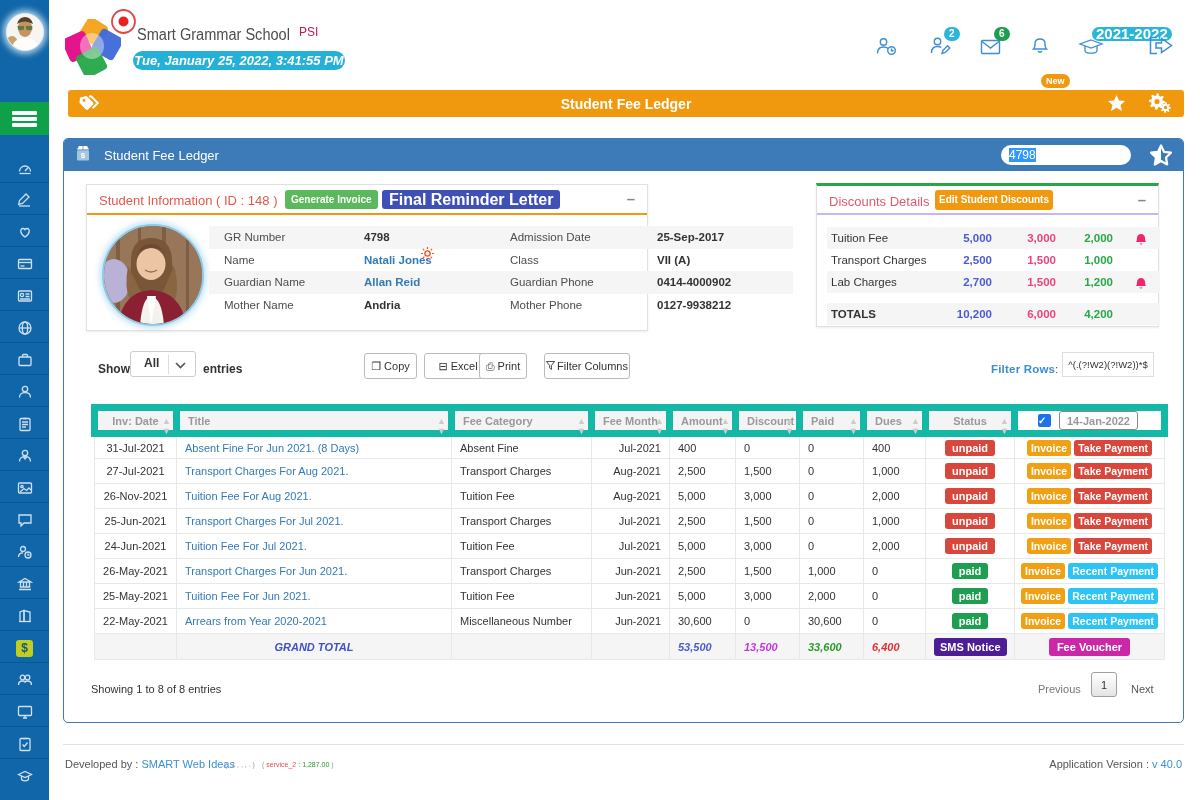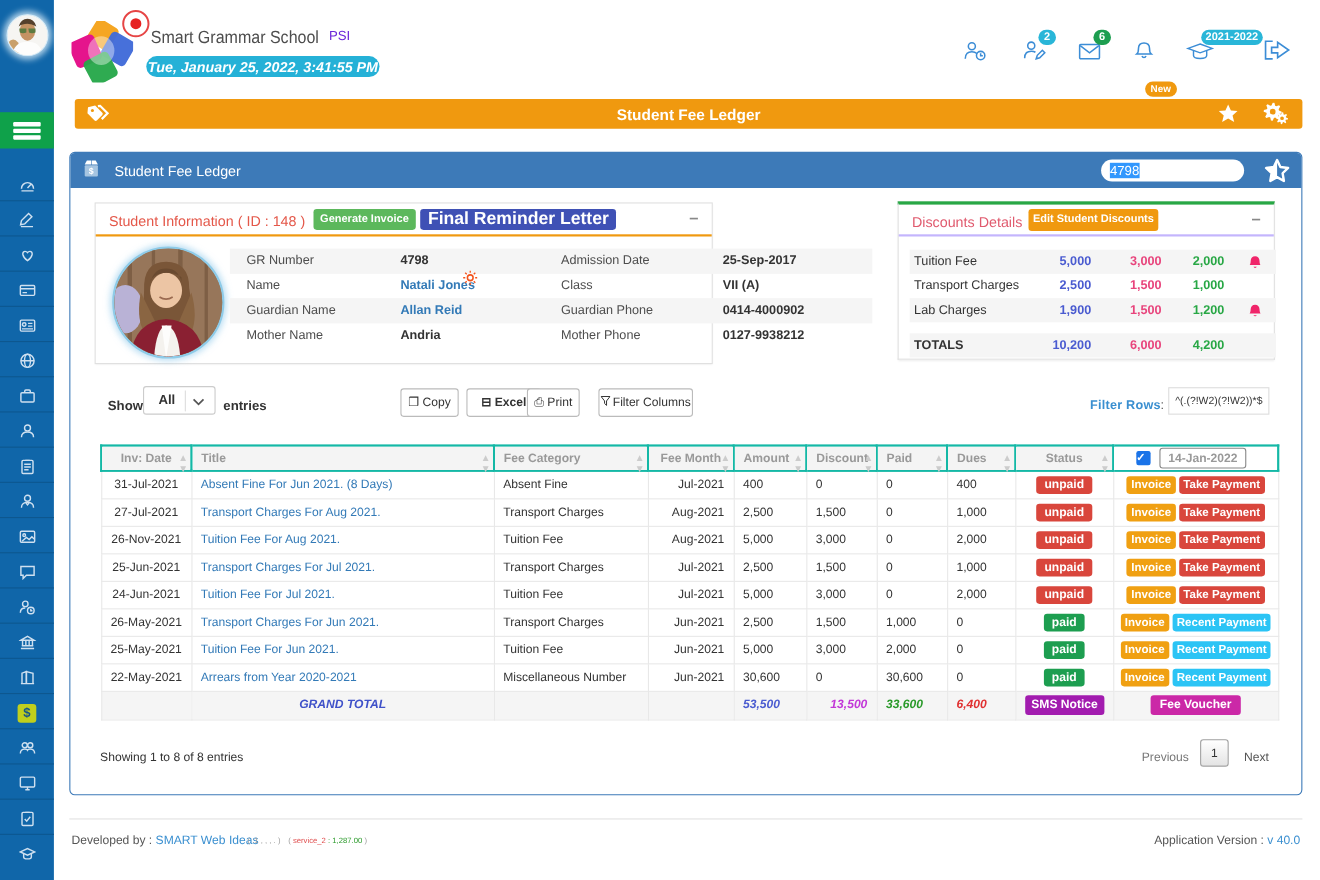--- a/index.html
+++ b/index.html
@@ -9,21 +9,21 @@
 #sidebar { position:absolute; left:0; top:0; width:49px; height:800px; background:#1066a9; }
 #avatar { position:absolute; left:6px; top:13px; width:38px; height:38px; border-radius:50%; border:1px solid #d8ecf8; overflow:hidden; background:#f6f5f2; box-shadow:0 0 6px 3px rgba(235,248,255,.75); }
 #burger { position:absolute; left:0; top:102px; width:49px; height:33px; background:#0fa14a; }
 #burger .bars { position:absolute; left:12px; top:9px; width:25px; }
 #burger .bars div { height:3.5px; background:#fff; margin-bottom:2.5px; border-radius:1px; }
 .sideicon { position:absolute; left:0; width:49px; height:32px; text-align:center; color:#cfe0f0; font-size:14px; line-height:32px; border-bottom:1px solid #0d578f; }
 .sideicon svg { vertical-align:middle; }
 
 #header { position:absolute; left:49px; top:0; width:1151px; height:88px; background:#fff; }
 #schoolname { position:absolute; left:88px; top:26px; font-size:16px; color:#4d4d4d; transform:scaleX(0.91); transform-origin:left center; }
-#psi { position:absolute; left:250px; top:25px; font-size:12px; color:#6d28d9; }
+#psi { position:absolute; left:250px; top:25px; font-size:12px; color:#be185d; }
 #datepill { position:absolute; left:84px; top:51px; width:212px; height:19px; background:#25b1d7; border-radius:10px; color:#fff; font-size:13px; font-weight:bold; font-style:italic; text-align:center; line-height:19px; }
 .hicon { position:absolute; top:34px; }
 .badge { position:absolute; border-radius:9px; color:#fff; font-size:10px; font-weight:bold; line-height:14px; padding:0 5px; height:14px; }
 
 #orangebar { position:absolute; left:68px; top:90px; width:1116px; height:27px; background:#f0990f; border-radius:3px; }
 #orangebar .title { position:absolute; width:100%; text-align:center; top:6px; color:#fff; font-size:14px; font-weight:bold; }
 
 #content { position:absolute; left:63px; top:138px; width:1121px; height:585px; border:1px solid #3d7ab8; border-radius:5px; background:#fff; }
 #bluebar { position:absolute; left:0; top:0; width:100%; height:32px; background:#3d7ab8; border-radius:4px 4px 0 0; }
 #bluebar .t { position:absolute; left:40px; top:9px; color:#fff; font-size:13px; }
@@ -46,21 +46,21 @@
 #dinfo { left:752px; top:44px; width:343px; height:144px; border-top:3px solid #28a745; }
 #dinfo .phead { height:29px; border-bottom:2px solid #c4b5fd; position:relative; }
 .drow { position:relative; height:22px; line-height:22px; font-size:11.5px; }
 .dname { position:absolute; left:4px; color:#333; }
 .dv { position:absolute; font-weight:bold; text-align:right; width:50px; }
 
 #controls { position:absolute; left:0px; top:210px; width:1121px; height:40px; }
 .gbtn { position:absolute; top:4px; height:26px; border:1px solid #bbb; border-radius:3px; background:#fff; font-size:11px; color:#333; line-height:24px; text-align:center; white-space:nowrap; overflow:hidden; }
 
 #ftable { position:absolute; left:27px; top:265px; width:1070px; border-collapse:collapse; font-size:11px; table-layout:fixed; }
-#ftable th { background:#f4f4f4; color:#999; font-weight:bold; height:23px; border:2px solid #14b8a6; position:relative; }
+#ftable th { background:#f4f4f4; color:#999; font-weight:bold; height:23px; border:7px solid #14b8a6; position:relative; }
 #ftable td { height:25px; border:1px solid #e8e8e8; color:#333; padding:0 8px; background:#fff; white-space:nowrap; overflow:hidden; }
 #ftable th { white-space:nowrap; }
 .link, #ftable td.link { color:#337ab7; }
 .badge2 { display:inline-block; color:#fff; font-size:11px; font-weight:bold; border-radius:3px; padding:2px 7px; white-space:nowrap; }
 .act .badge2 { font-size:10.5px; padding:2px 4px; }
 .sort { position:absolute; right:3px; top:5px; color:#ccc; font-size:9px; letter-spacing:-1px; }
 
 #pgfoot { position:absolute; left:27px; top:530px; width:1070px; font-size:11px; color:#333; }
 #footer { position:absolute; left:0; top:758px; width:1200px; font-size:11px; color:#555; }
 </style>
@@ -105,21 +105,21 @@
   <div class="badge" style="left:945px;top:27px;background:#1d9e50;">6</div>
   <svg class="hicon" style="left:982px;top:36px;" width="18" height="19" viewBox="0 0 18 19" fill="none" stroke="#3c8dd6" stroke-width="1.4">
     <path d="M2.5 13 C2.5 13 4 11.8 4 7.8 C4 5 5.7 3 9 3 C12.3 3 14 5 14 7.8 C14 11.8 15.5 13 15.5 13 z"></path>
     <path d="M7.2 15 a1.9 1.9 0 0 0 3.6 0"></path>
   </svg>
   <div class="badge" style="left:992px;top:27px;background:#f0990f;font-size:9px;padding:0 5px;margin-top:47px;">New</div>
   <svg class="hicon" style="left:1029px;top:38px;" width="28" height="18" viewBox="0 0 28 18" fill="none" stroke="#3c8dd6" stroke-width="1.3">
     <path d="M13 2 L24 6 L13 10 L2 6 z"></path>
       <path d="M7 8 v4.5 c0 1.6 2.7 2.7 6 2.7 s6-1.1 6-2.7 V8"></path>
   </svg>
-  <div class="badge" style="left:1043px;top:27px;background:#29b6d8;font-size:10px;padding:0 4px;">2021-2022</div>
+  <div class="badge" style="left:1043px;top:27px;background:#29b6d8;font-size:15px;padding:0 4px;">2021-2022</div>
   <svg class="hicon" style="left:1098px;top:33px;" width="28" height="25" viewBox="0 0 28 25" fill="none" stroke="#3c8dd6" stroke-width="1.5">
     <path d="M10 4.5 H3.5 V20.5 H10"></path>
     <path d="M9 10 h5.5 V5.5 L24.5 12.5 L14.5 19.5 V15 H9 z"></path>
   </svg>
 </div>
 <div id="sidebar">
   <div id="avatar">
     <svg width="36" height="36" viewBox="0 0 36 36">
       <rect width="36" height="36" fill="#f6f5f2"></rect>
       <ellipse cx="5" cy="30" rx="6" ry="8" fill="#c9a06a"></ellipse>
@@ -341,21 +341,21 @@
             </svg></span>
       </div>
       <div class="drow">
         <span class="dname">Transport Charges</span>
         <span class="dv" style="left:115px;color:#4a5bd0;">2,500</span>
         <span class="dv" style="left:179px;color:#e8447c;">1,500</span>
         <span class="dv" style="left:236px;color:#28a745;">1,000</span>
       </div>
       <div class="drow" style="background:#f5f5f5;">
         <span class="dname">Lab Charges</span>
-        <span class="dv" style="left:115px;color:#4a5bd0;">1,900</span>
+        <span class="dv" style="left:115px;color:#4a5bd0;">2,700</span>
         <span class="dv" style="left:179px;color:#e8447c;">1,500</span>
         <span class="dv" style="left:236px;color:#28a745;">1,200</span>
         <span class="abs" style="left:308px;top:4px;"><svg width="12" height="13" viewBox="0 0 12 13">
               <path d="M1 9 C1 9 2 8 2 5 C2 2.8 3.6 1 6 1 C8.4 1 10 2.8 10 5 C10 8 11 9 11 9 z" fill="#f0256a"></path>
               <path d="M4.5 10.5 a1.6 1.6 0 0 0 3 0 z" fill="#f0256a"></path>
             </svg></span>
       </div>
       <div style="height:10px;"></div>
       <div class="drow" style="background:#f5f5f5;">
         <span class="dname" style="font-weight:bold;">TOTALS</span>
@@ -370,21 +370,21 @@
     <span style="position:absolute;left:34px;top:13px;font-size:12px;font-weight:bold;color:#333;">Show</span>
     <span style="position:absolute;left:66px;top:2px;width:66px;height:26px;border:1px solid #ccc;border-radius:3px;font-size:12px;color:#333;">
       <span style="position:absolute;left:13px;top:4px;font-weight:bold;">All</span>
       <svg style="position:absolute;left:44px;top:10px;" width="11" height="7" viewBox="0 0 11 7" fill="none" stroke="#555" stroke-width="1.6">
           <path d="M1 1 L5.5 5.5 L10 1"></path>
         </svg>
       <span style="position:absolute;left:37px;top:3px;height:19px;border-left:1px solid #ddd;"></span>
     </span>
     <span style="position:absolute;left:139px;top:13px;font-size:12px;font-weight:bold;color:#333;">entries</span>
     <span class="gbtn" style="left:300px;width:53px;">❐ Copy</span>
-    <span class="gbtn" style="left:360px;width:68px;font-weight:bold;">⊟ Excel</span>
+    <span class="gbtn" style="left:360px;width:68px;">⊟ Excel</span>
     <span class="gbtn" style="left:415px;width:48px;">⎙ Print</span>
     <span class="gbtn" style="left:480px;width:86px;"><svg width="9" height="9" viewBox="0 0 10 10" style="margin-right:2px;">
           <path d="M0.5 0.5 h9 L6 5 v4.5 L4 7.5 V5 z" fill="none" stroke="#333" stroke-width="1"></path>
         </svg>Filter Columns</span>
     <span style="position:absolute;left:927px;top:14px;font-size:11.5px;font-weight:bold;color:#3a8fd0;letter-spacing:0.2px;">Filter Rows</span>
     <span style="position:absolute;left:991px;top:14px;font-size:11.5px;color:#555;">:</span>
     <span style="position:absolute;left:998px;top:3px;width:92px;height:25px;border:1px solid #ddd;font-size:9.5px;color:#333;line-height:24px;text-align:center;white-space:nowrap;overflow:hidden;">^(.(?!W2)(?!W2))*$</span>
   </div>
 
   <table id="ftable">
@@ -508,24 +508,24 @@
           <td>0</td>
       <td style="text-align:center;"><span class="badge2" style="background:#1d9e50;">paid</span></td>
       <td class="act" style="text-align:center;white-space:nowrap;padding:0 2px;"><span class="badge2" style="background:#f0a012;">Invoice</span> <span class="badge2" style="background:#2bc4f5;">Recent Payment</span></td>
     </tr>
     <tr style="font-style:italic;font-weight:bold;height:26px;">
       <td style="background:#f5f5f5;"></td>
       <td style="background:#f5f5f5;text-align:center;color:#3f51c9;">GRAND TOTAL</td>
       <td style="background:#f5f5f5;"></td>
           <td style="background:#f5f5f5;"></td>
       <td style="background:#f5f5f5;color:#4a5bd0;">53,500</td>
-      <td style="background:#f5f5f5;color:#c238d8;text-align:right;">13,500</td>
+      <td style="background:#f5f5f5;color:#c238d8;">13,500</td>
       <td style="background:#f5f5f5;color:#2a9a2a;">33,600</td>
       <td style="background:#f5f5f5;color:#e03030;">6,400</td>
-      <td style="background:#f5f5f5;text-align:center;"><span class="badge2" style="background:#a21caf;font-style:normal;padding:3px 6px;">SMS Notice</span></td>
+      <td style="background:#f5f5f5;text-align:center;"><span class="badge2" style="background:#4c1d95;font-style:normal;padding:3px 6px;">SMS Notice</span></td>
       <td style="background:#f5f5f5;text-align:center;"><span class="badge2" style="background:#cb28a7;font-style:normal;padding:3px 8px;">Fee Voucher</span></td>
     </tr>
   </tbody>
     </table>
   <div id="pgfoot">
     <span style="position:absolute;left:0;top:14px;">Showing 1 to 8 of 8 entries</span>
     <span style="position:absolute;left:947px;top:14px;color:#777;">Previous</span>
     <span style="position:absolute;left:1000px;top:3px;width:26px;height:25px;border:1px solid #a0a0a0;border-radius:3px;background:linear-gradient(#ffffff,#e4e4e4);text-align:center;line-height:25px;color:#333;">1</span>
     <span style="position:absolute;left:1040px;top:14px;color:#555;">Next</span>
   </div>

